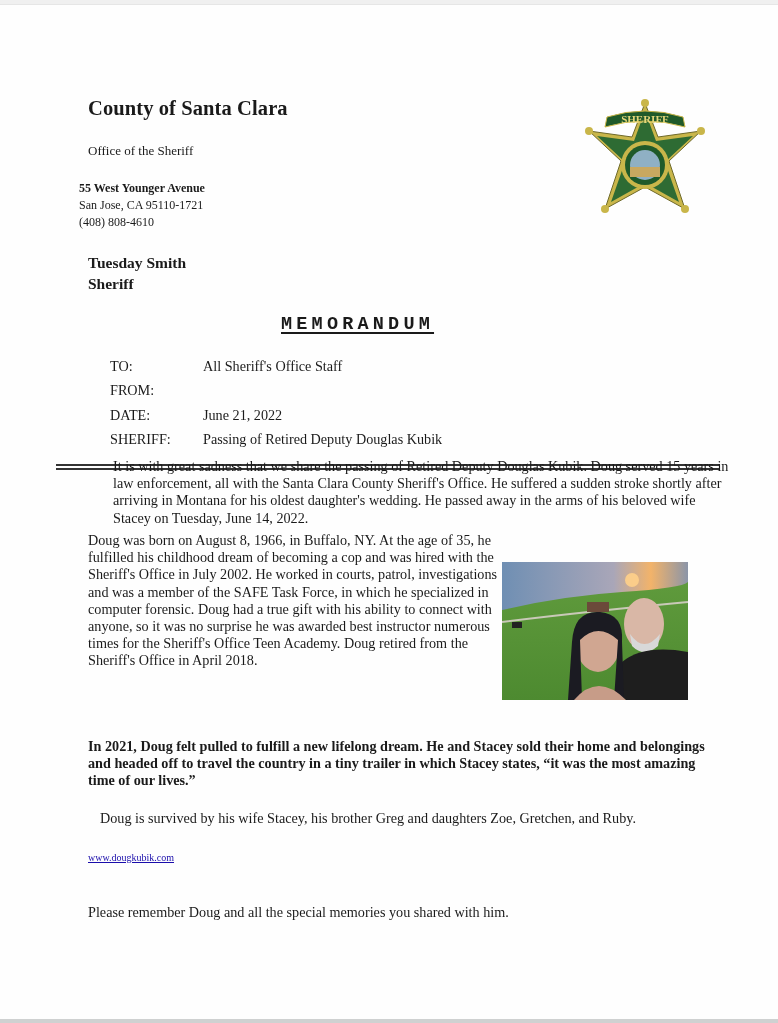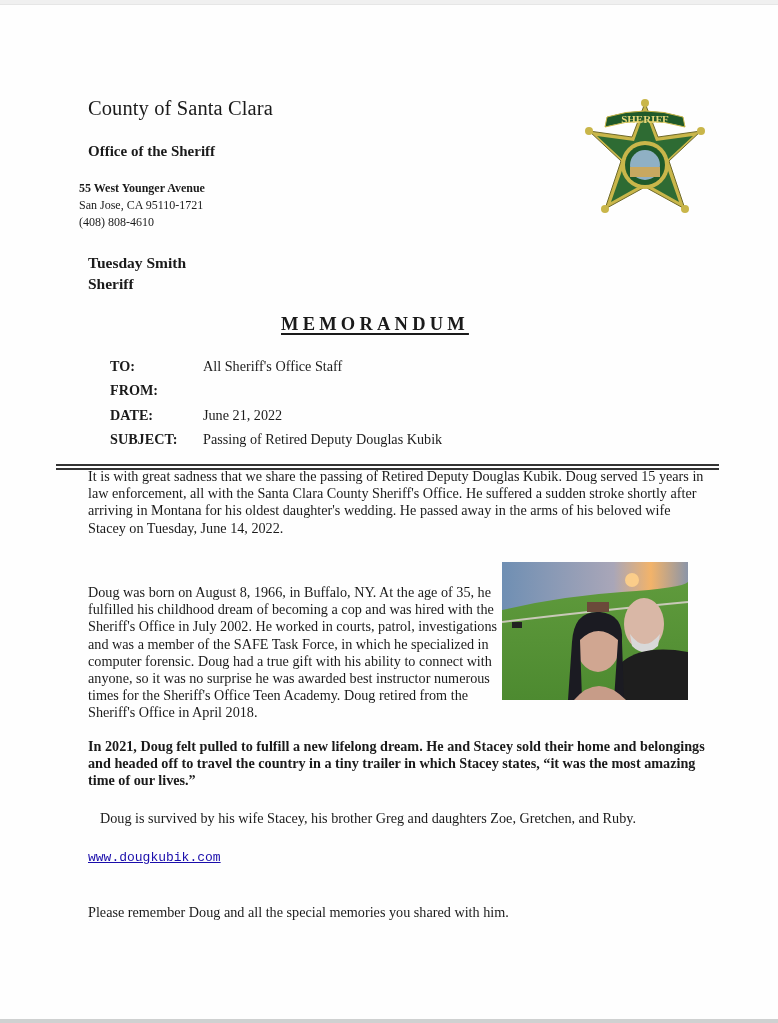--- a/index.html
+++ b/index.html
@@ -5,46 +5,46 @@
     html, body { margin:0; padding:0; }
     body {
       width:778px; height:1023px; position:relative; overflow:hidden;
       background:#fefefe;
       font-family:"Liberation Serif", "DejaVu Serif", serif;
       color:#1a1a1a;
     }
     .topbar { position:absolute; left:0; top:0; width:778px; height:4px; background:#f0f0f0; border-bottom:1px solid #e6e6e6; }
     .bottombar { position:absolute; left:0; top:1019px; width:778px; height:4px; background:#cfd1d1; }
 
-    .county-title { position:absolute; left:88px; top:97px; font-size:20.5px; font-weight:normal; letter-spacing:0.1px; }
-    .office-title { position:absolute; left:88px; top:143px; font-size:15px; font-weight:bold; }
+    .county-title { position:absolute; left:88px; top:97px; font-size:20.5px; font-weight:bold; letter-spacing:0.1px; }
+    .office-title { position:absolute; left:88px; top:143px; font-size:13px; font-weight:normal; }
     .address { position:absolute; left:79px; top:180px; font-size:12px; line-height:17px; }
     .address .street { font-weight:bold; }
     .sheriff-name { position:absolute; left:88px; top:252px; font-size:15.5px; font-weight:bold; line-height:21px; }
 
     .badge { position:absolute; left:572px; top:95px; width:146px; height:136px; }
 
-    .memo-title { position:absolute; left:281px; top:314px; font-size:18.5px; font-weight:bold; letter-spacing:4.2px; text-decoration:underline; text-underline-offset:3px; text-decoration-thickness:1.5px; }
+    .memo-title { position:absolute; left:281px; top:314px; font-size:18.5px; font-weight:bold; letter-spacing:4.2px; text-decoration:underline; text-underline-offset:3px; text-decoration-thickness:1.5px;font-family:Liberation Mono, monospace; }
 
     .header-table { position:absolute; left:110px; top:354px; font-size:14.2px; }
     .header-row { height:24.5px; display:flex; align-items:center; }
-    .header-label { width:93px; font-weight:bold; }
+    .header-label { width:93px; font-weight:normal; }
     .header-value { }
 
     .rule { position:absolute; left:56px; width:663px; background:#333; }
     .rule1 { top:464px; height:2px; }
     .rule2 { top:468px; height:1.5px; }
 
     .para { position:absolute; left:88px; font-size:14.2px; line-height:17.2px; margin:0; }
-    .p1 { top:468px; width:620px; }
-    .p2 { top:584px; width:412px; }
+    .p1 { top:458px; width:620px;margin-left:25px; }
+    .p2 { top:532px; width:412px; }
     .p3 { top:738px; width:620px;font-weight:bold; }
     .p4 { top:810px; width:620px;margin-left:12px; }
     .p5 { top:848px; width:620px; }
-    .link { color:#1a0dab; text-decoration:underline; font-family:Liberation Mono, monospace; font-size:13px; display:inline-block; margin-top:1px; }
+    .link { color:#1a0dab; text-decoration:underline; font-family:Liberation Serif, serif; font-size:10px; display:inline-block; margin-top:1px; }
     .p6 { top:904px; width:620px; }
 
     .photo { position:absolute; left:502px; top:562px; width:186px; height:138px; overflow:hidden; }
   </style>
 </head>
 <body>
 
 <div class="topbar"></div>
 
 <div class="county-title">County of Santa Clara</div>
@@ -87,21 +87,21 @@
     <span class="header-value">All Sheriff's Office Staff</span>
   </div>
   <div class="header-row">
     <span class="header-label">FROM:</span>
   </div>
   <div class="header-row">
     <span class="header-label">DATE:</span>
     <span class="header-value">June 21, 2022</span>
   </div>
   <div class="header-row">
-    <span class="header-label">SUBJECT:</span>
+    <span class="header-label">SHERIFF:</span>
     <span class="header-value">Passing of Retired Deputy Douglas Kubik</span>
   </div>
 </div>
 
 <div class="rule rule1"></div>
 <div class="rule rule2"></div>
 
 <p class="para p1">It is with great sadness that we share the passing of Retired Deputy Douglas Kubik.  Doug served 15 years in law enforcement, all with the Santa Clara County Sheriff's Office.  He suffered a sudden stroke shortly after arriving in Montana for his oldest daughter's wedding.  He passed away in the arms of his beloved wife Stacey on Tuesday, June 14, 2022.</p>
 <p class="para p2">Doug was born on August 8, 1966, in Buffalo, NY.  At the age of 35, he fulfilled his childhood dream of becoming a cop and was hired with the Sheriff's Office in July 2002.  He worked in courts, patrol, investigations and was a member of the SAFE Task Force, in which he specialized in computer forensic.  Doug had a true gift with his ability to connect with anyone, so it was no surprise he was awarded best instructor numerous times for the Sheriff's Office Teen Academy.  Doug retired from the Sheriff's Office in April 2018.</p>
 

